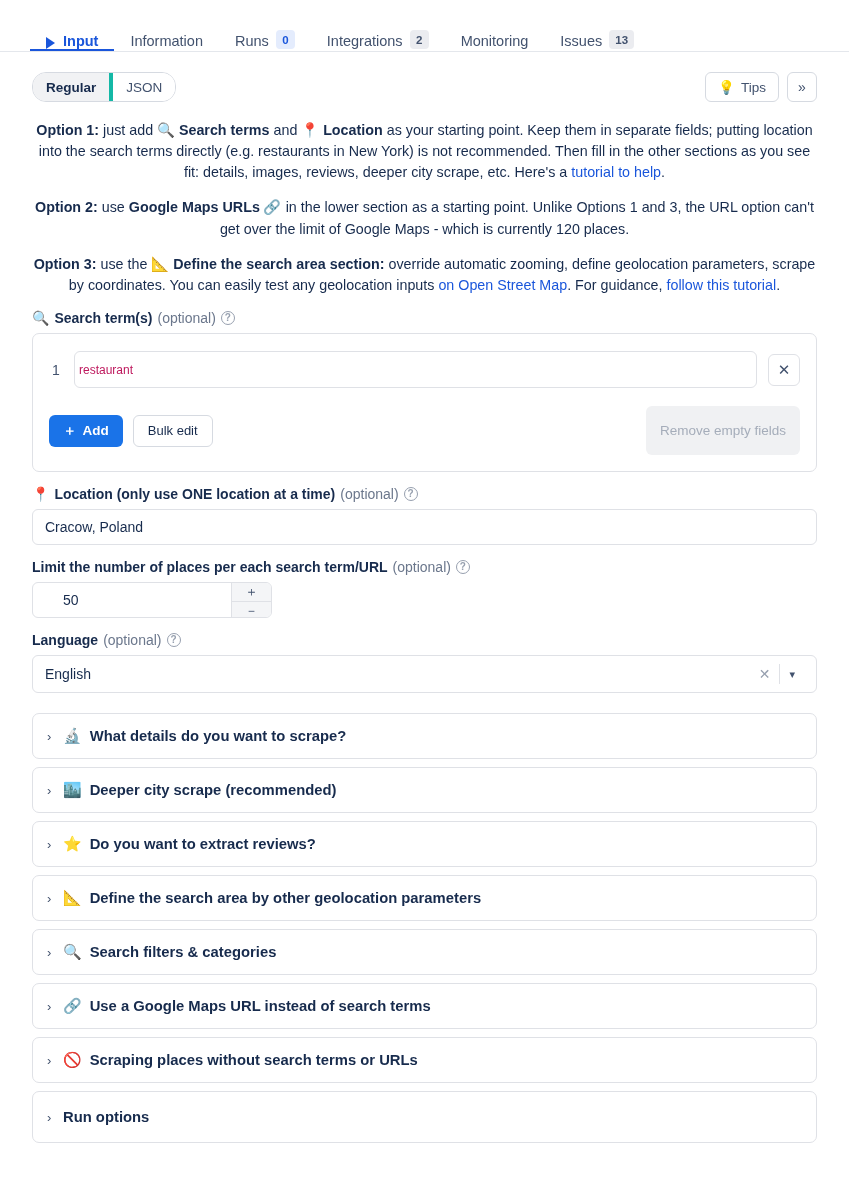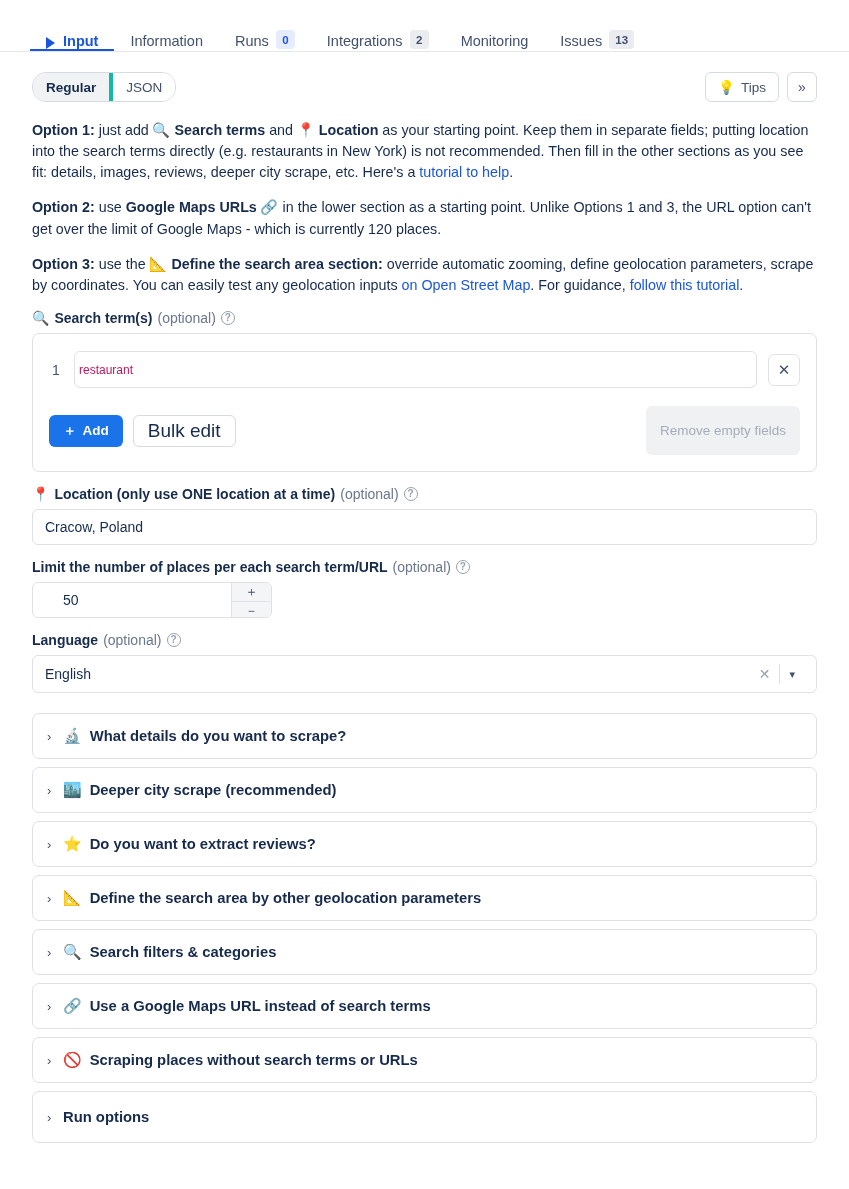--- a/index.html
+++ b/index.html
@@ -89,20 +89,21 @@
     font-size: 14px; cursor: pointer;
   }
 
   
   .desc { margin-top: 18px; }
   .desc p {
     margin: 0 0 14px 0;
     font-size: 14.3px;
     line-height: 1.48;
     color: #172b4d;
+    text-align: center;
   }
   .desc b { font-weight: 700; }
   a.link { color: #1a56db; text-decoration: none; }
 
   
   .field { margin-top: 14px; }
   .flabel {
     font-size: 14px;
     font-weight: 700;
     color: #172b4d;
@@ -154,21 +155,21 @@
     height: 32px; padding: 0 14px;
     background: #1a73e8; color: #fff;
     border: none; border-radius: 6px;
     font-size: 13.5px; font-weight: 700; cursor: pointer;
     font-family: "Liberation Sans", sans-serif;
   }
   .btn-default {
     height: 32px; padding: 0 14px;
     background: #fff; color: #172b4d;
     border: 1px solid #d6dae1; border-radius: 6px;
-    font-size: 19px; cursor: pointer; margin-left: 10px;
+    font-size: 13px; cursor: pointer; margin-left: 10px;
     font-family: "Liberation Sans", sans-serif;
   }
   .btn-disabled {
     margin-left: auto;
     height: 49px; padding: 0 14px;
     background: #f0f1f3; color: #a5adba;
     border: none; border-radius: 6px;
     font-size: 13.5px; cursor: default;
     display: flex; align-items: center;
     font-family: "Liberation Sans", sans-serif;

